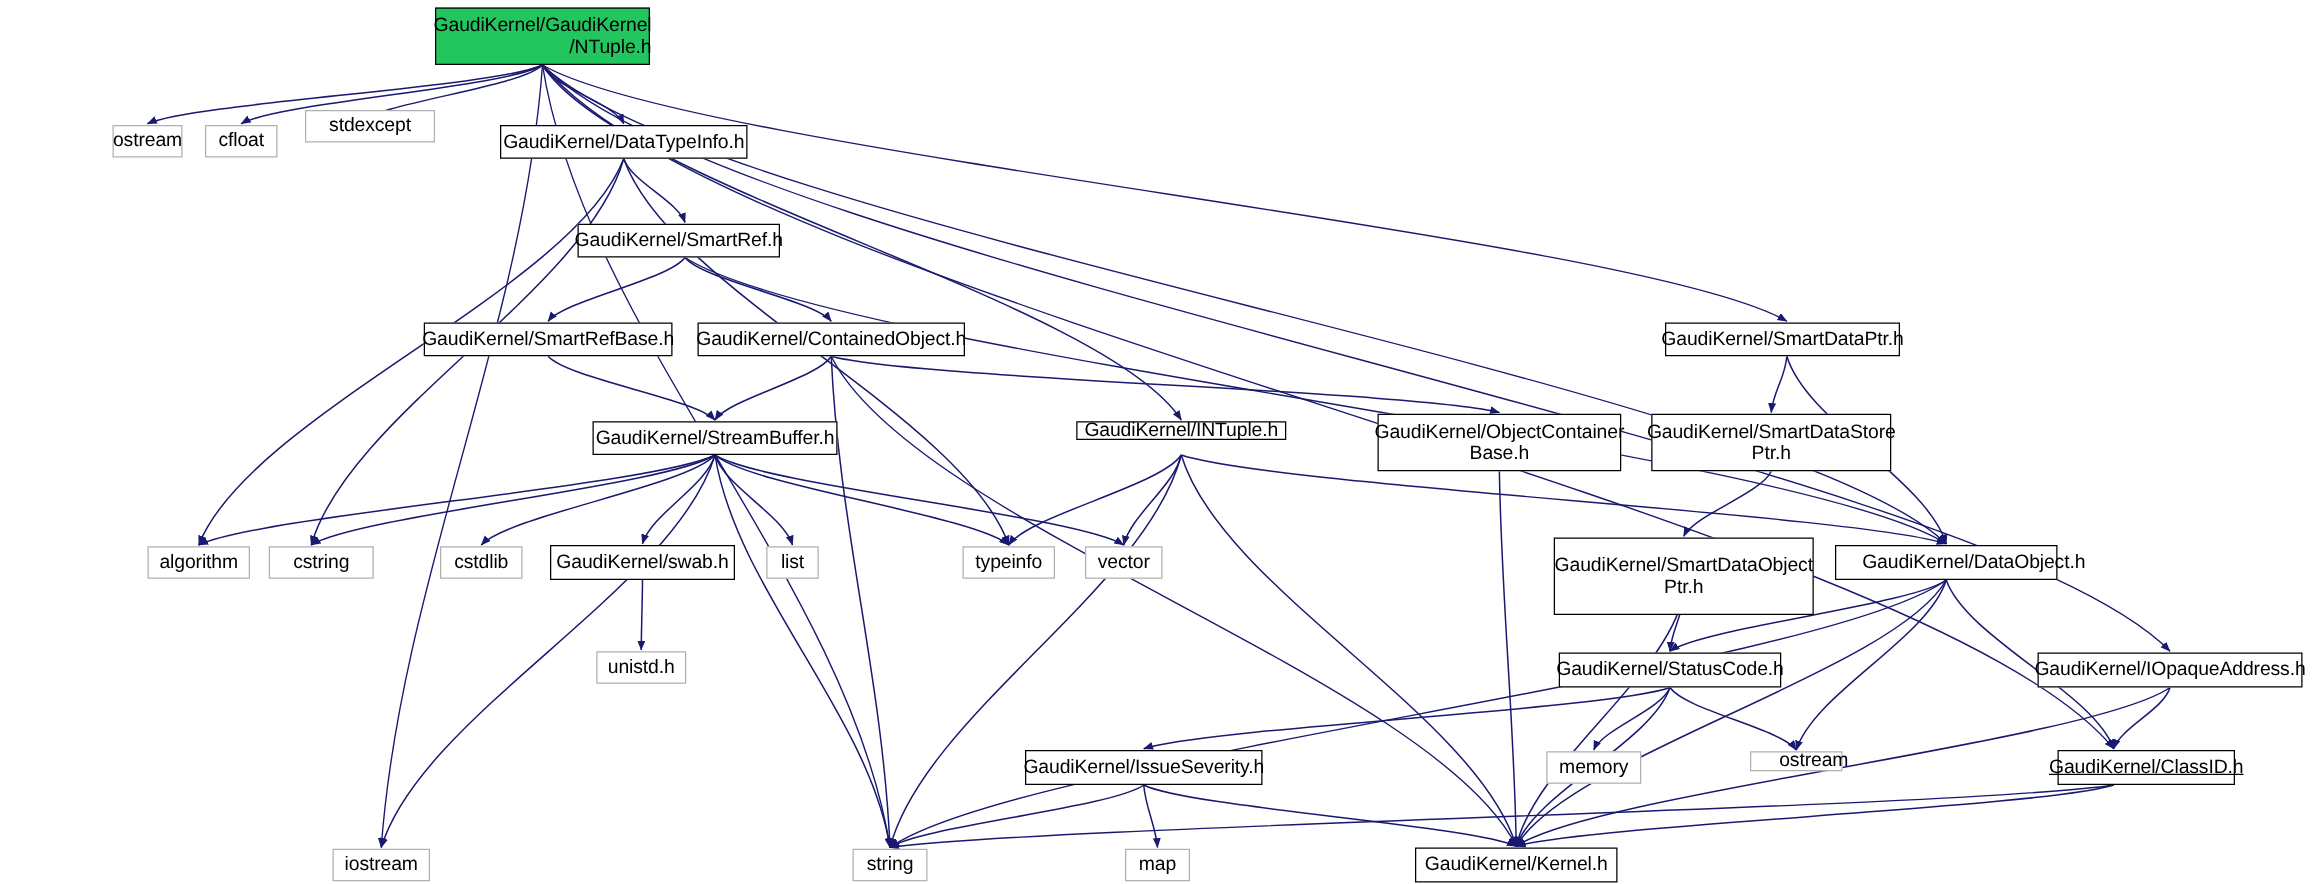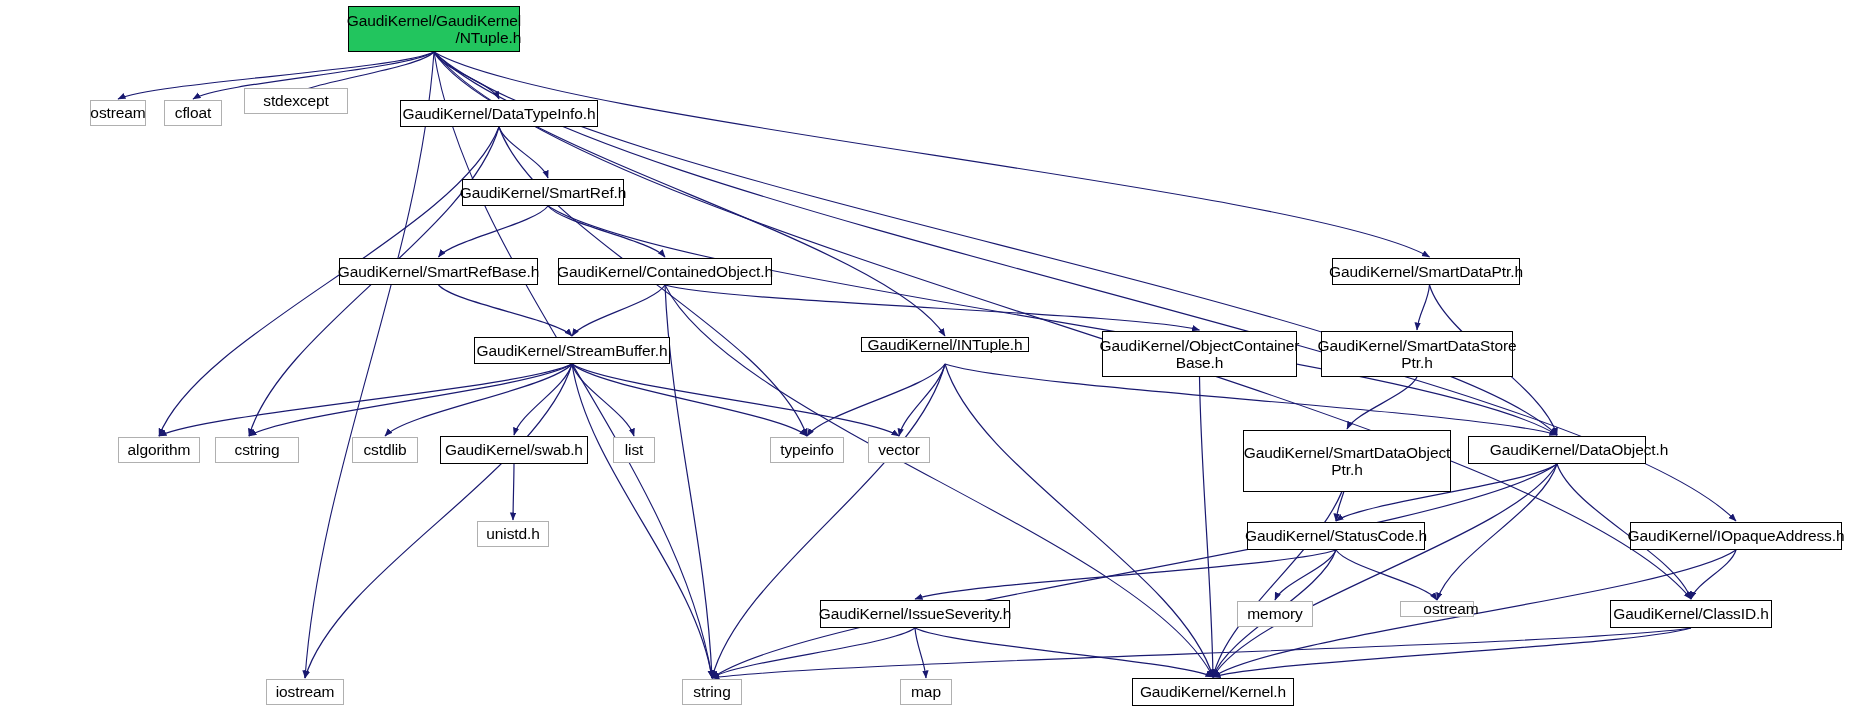--- a/index.html
+++ b/index.html
@@ -133,19 +133,19 @@
       <div class="node system" style="left: 868px; top: 437px; width: 62px; height: 26px;">vector</div>
       <div class="node gaudi" style="left: 1243px; top: 430px; width: 208px; height: 62px;">GaudiKernel/SmartDataObject
 Ptr.h</div>
       <div class="node gaudi" style="left: 1468px; top: 436px; width: 178px; height: 28px; padding-left: 44px;">GaudiKernel/DataObject.h</div>
       <div class="node system" style="left: 477px; top: 521px; width: 72px; height: 26px;">unistd.h</div>
       <div class="node gaudi" style="left: 1247px; top: 522px; width: 178px; height: 28px;">GaudiKernel/StatusCode.h</div>
       <div class="node gaudi" style="left: 1630px; top: 522px; width: 212px; height: 28px;">GaudiKernel/IOpaqueAddress.h</div>
       <div class="node gaudi" style="left: 820px; top: 600px; width: 190px; height: 28px;">GaudiKernel/IssueSeverity.h</div>
       <div class="node system" style="left: 1237px; top: 601px; width: 76px; height: 26px;">memory</div>
       <div class="node system" style="left: 1400px; top: 601px; width: 74px; height: 16px; padding-left: 28px;">ostream</div>
-      <div class="node gaudi" style="left: 1610px; top: 600px; width: 162px; height: 28px;">GaudiKernel/ClassID.h</div>
+      <div class="node gaudi" style="left: 1646px; top: 600px; width: 142px; height: 28px; text-decoration: underline;">GaudiKernel/ClassID.h</div>
       <div class="node system" style="left: 266px; top: 679px; width: 78px; height: 26px;">iostream</div>
       <div class="node system" style="left: 682px; top: 679px; width: 60px; height: 26px;">string</div>
       <div class="node system" style="left: 900px; top: 679px; width: 52px; height: 26px;">map</div>
       <div class="node gaudi" style="left: 1132px; top: 678px; width: 162px; height: 28px;">GaudiKernel/Kernel.h</div>
     </div>
 </div>
 
 </body></html>

